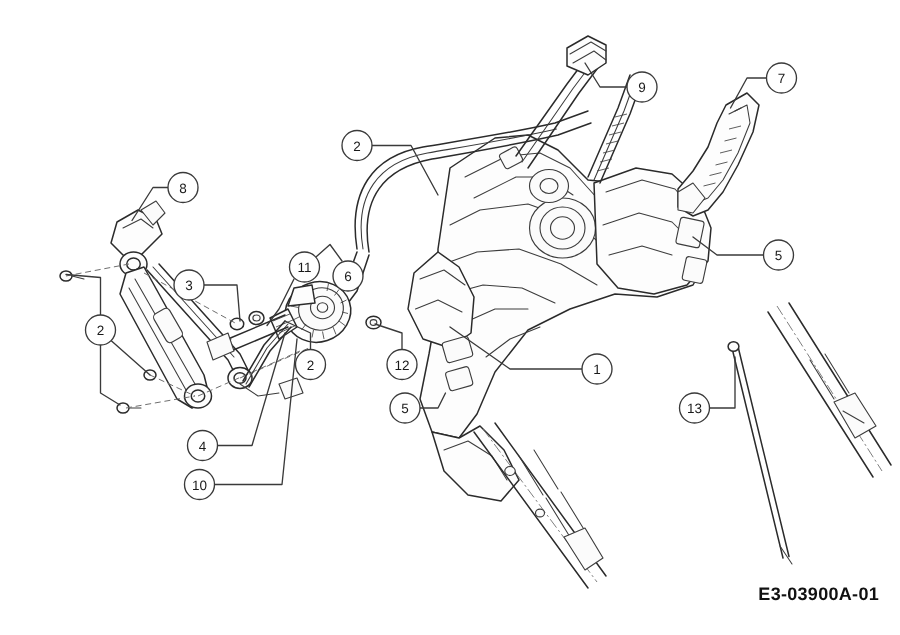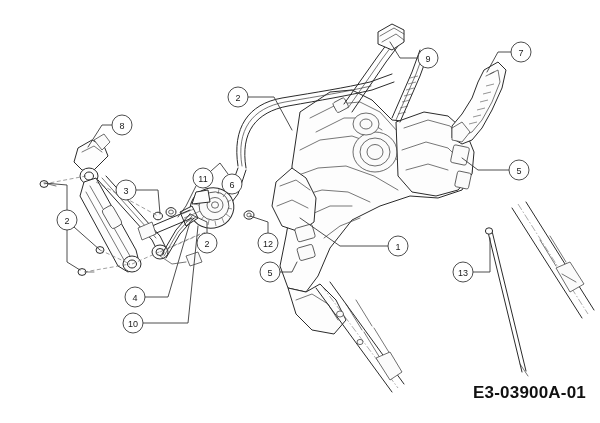--- a/index.html
+++ b/index.html
@@ -84,21 +84,21 @@
   .hatch {
     stroke: #3c3c3c;
     stroke-width: 0.55;
     fill: none;
   }
   #part-number {
     position: absolute;
     right: 14px;
     bottom: 20px;
     font-family: "Liberation Sans", sans-serif;
-    font-size: 17px;
+    font-size: 12px;
     font-weight: bold;
     color: #111111;
     letter-spacing: 0.2px;
     white-space: nowrap;
   }
 </style>
 </head>
 <body>
 
 <div id="page">

